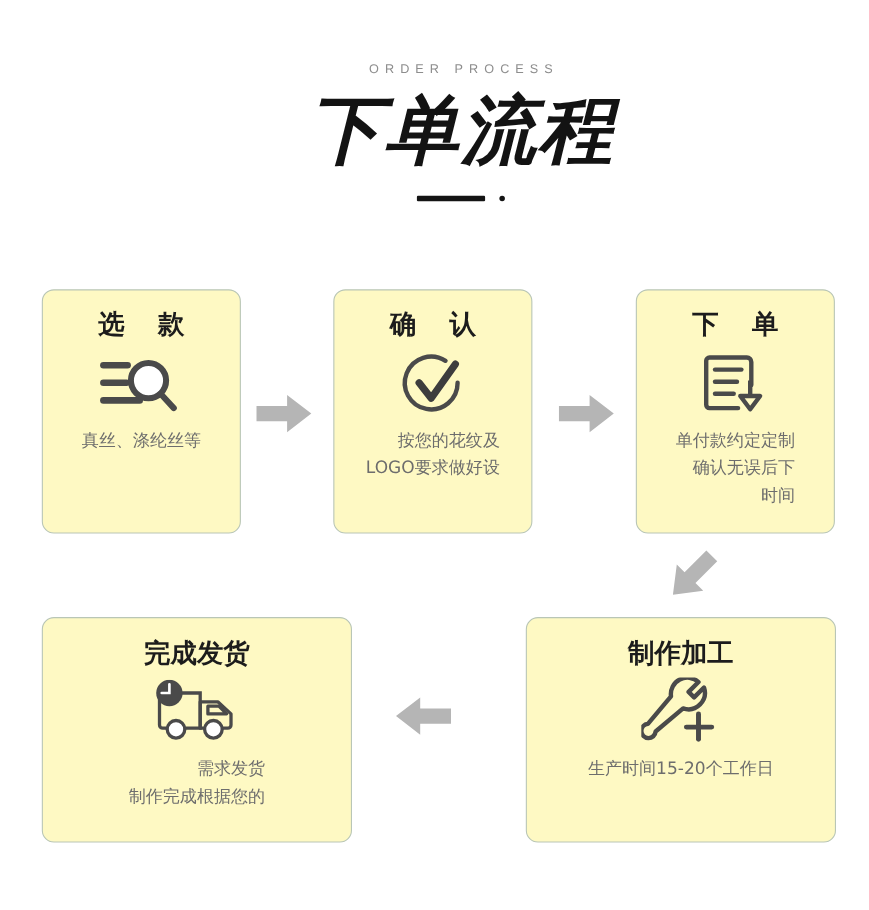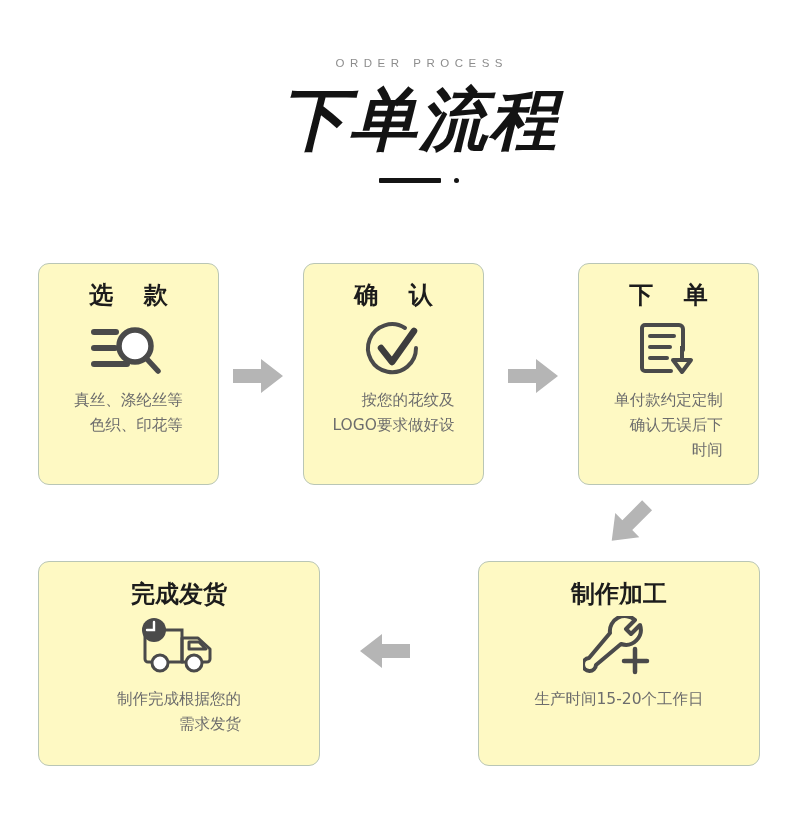--- a/index.html
+++ b/index.html
@@ -141,21 +141,20 @@
     <svg width="82" height="58" viewBox="0 0 82 58" fill="none" aria-hidden="true">
       <line x1="6" y1="11" x2="28" y2="11" stroke="#4a4a4a" stroke-width="6" stroke-linecap="round"></line>
       <line x1="6" y1="27" x2="27" y2="27" stroke="#4a4a4a" stroke-width="6" stroke-linecap="round"></line>
       <line x1="6" y1="43" x2="39" y2="43" stroke="#4a4a4a" stroke-width="6" stroke-linecap="round"></line>
       <circle cx="47" cy="25" r="16" stroke="#4a4a4a" stroke-width="5.5" fill="#ffffff"></circle>
       <line x1="58" y1="37" x2="70" y2="50" stroke="#4a4a4a" stroke-width="5.5" stroke-linecap="round"></line>
     </svg>
   </div>
   <div class="card-desc">
     <div>真丝、涤纶丝等</div>
-    <div>色织、印花等</div>
   </div>
 </div>
 
 <div class="card card-top" id="card-2">
   <div class="card-title spaced">确 认</div>
   <div class="card-icon">
     <svg width="66" height="62" viewBox="0 0 66 62" fill="none" aria-hidden="true">
       <path d="M44 9 A24 24 0 1 0 55 29" stroke="#4a4a4a" stroke-width="4" stroke-linecap="round" fill="none"></path>
       <path d="M20 29 L31 43 L53 12" stroke="#3d3d3d" stroke-width="6.5" stroke-linecap="round" stroke-linejoin="round" fill="none"></path>
     </svg>
@@ -205,22 +204,22 @@
       <path d="M12 12 H46 V44 H12 A3 3 0 0 1 9 41 V15 A3 3 0 0 1 12 12 Z" stroke="#4a4a4a" stroke-width="3" fill="none"></path>
       <path d="M46 20 H62 L74 31 V41 A3 3 0 0 1 71 44 H46 Z" stroke="#4a4a4a" stroke-width="3" stroke-linejoin="round" fill="none"></path>
       <path d="M53 24 H63 L70 31 H53 Z" stroke="#4a4a4a" stroke-width="3" stroke-linejoin="round" fill="none"></path>
       <circle cx="24" cy="45" r="8" stroke="#4a4a4a" stroke-width="3" fill="#ffffff"></circle>
       <circle cx="58" cy="45" r="8" stroke="#4a4a4a" stroke-width="3" fill="#ffffff"></circle>
       <circle cx="18" cy="12" r="12" fill="#4a4a4a"></circle>
       <path d="M18 4 V12 H11" stroke="#ffffff" stroke-width="2.4" stroke-linecap="round" fill="none"></path>
     </svg>
   </div>
   <div class="card-desc">
+    <div>需求发货</div>
     <div>制作完成根据您的</div>
-    <div>需求发货</div>
   </div>
 </div>
 
 <div class="arrow" id="arrow-1">
   <svg width="52" height="36" viewBox="0 0 52 36" aria-hidden="true">
     <path d="M0 11 H28 V1 L50 18 L28 35 V25 H0 Z" fill="#b5b5b5"></path>
   </svg>
 </div>
 
 <div class="arrow" id="arrow-2">

